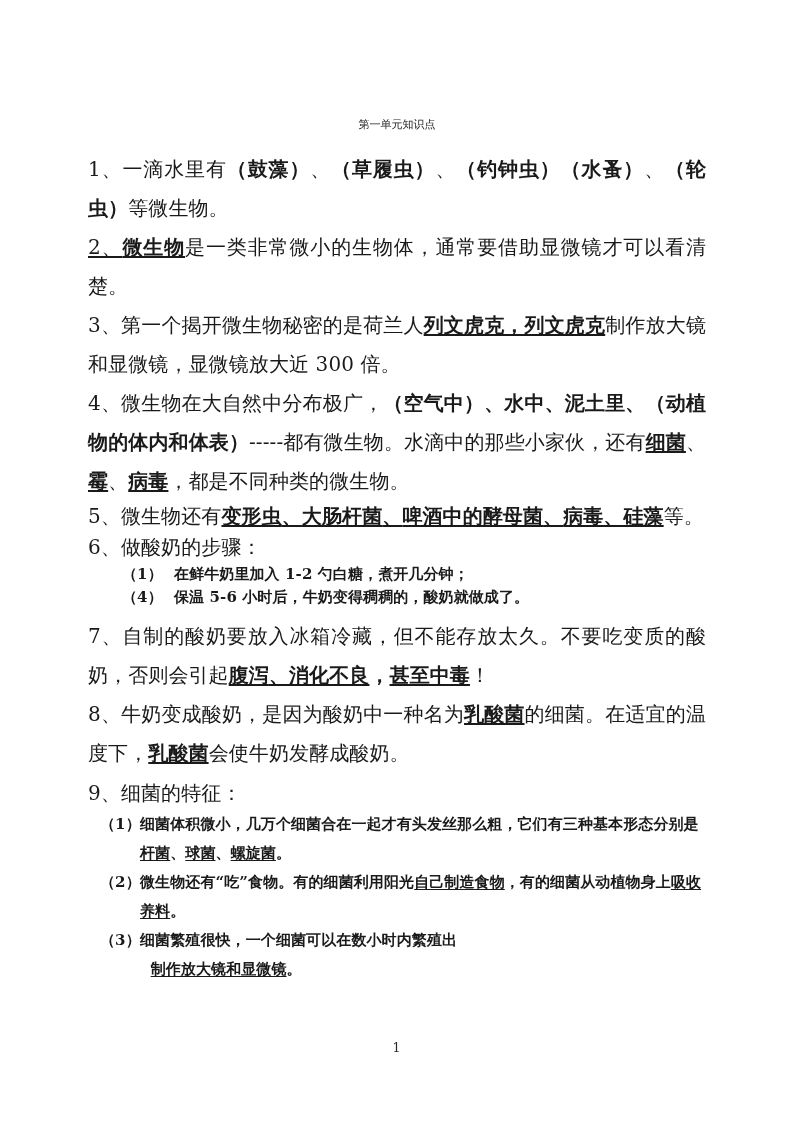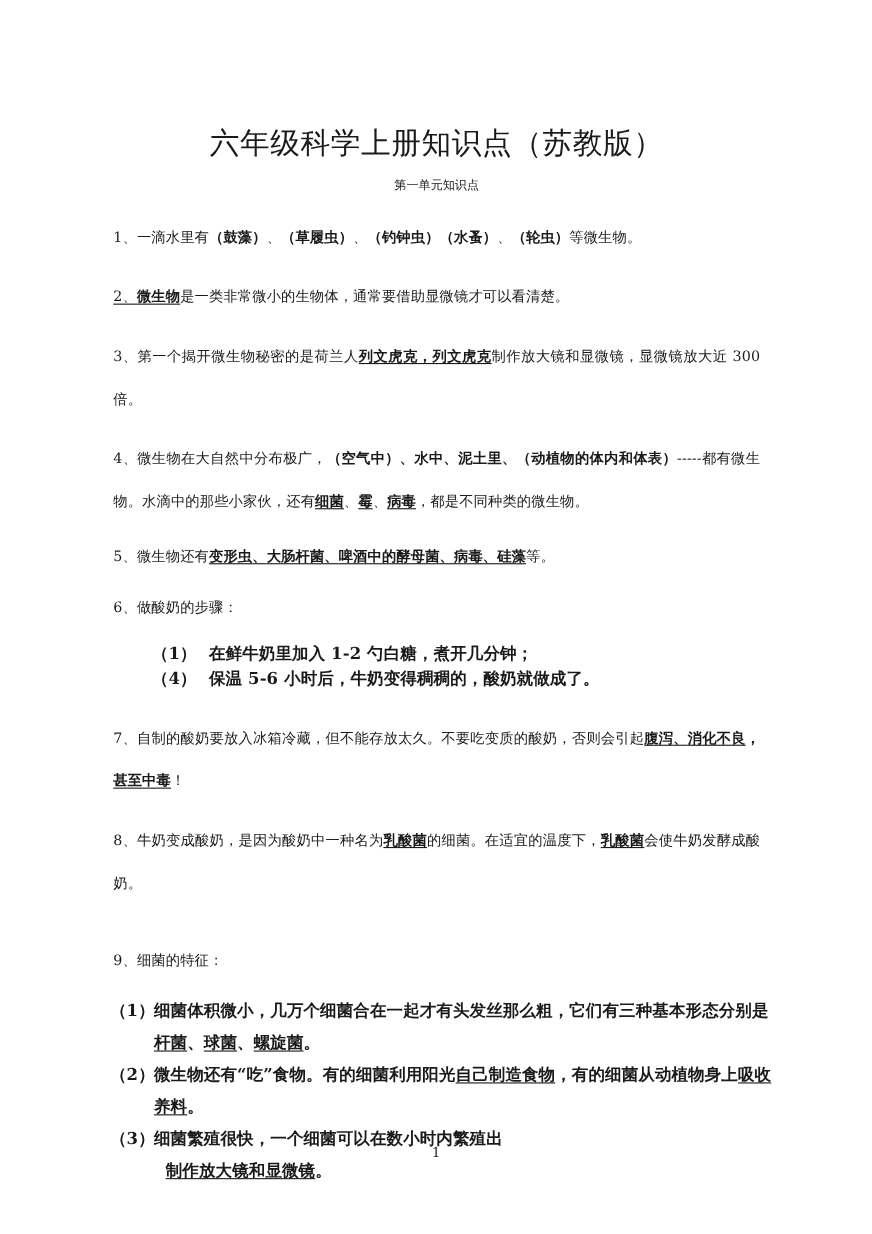--- a/index.html
+++ b/index.html
@@ -39,23 +39,23 @@
   .sub-title {
     font-size: 11px;
     line-height: 26px;
     text-align: center;
     font-weight: 400;
     margin: 0 0 12px 0;
   }
 
   
   .item {
-    font-size: 13px;
+    font-size: 20px;
     line-height: 39px;
-    margin: 15px;
+    margin: 0;
     text-align: justify;
     text-justify: inter-ideograph;
     letter-spacing: 0.1px;
   }
   .item.tight {
     line-height: 31px;
   }
   .item.t9 {
     line-height: 33px;
   }
@@ -65,21 +65,21 @@
     margin: 0;
     padding: 0;
     list-style: none;
   }
   .sublist li {
     font-size: 15px;
     line-height: 22.5px;
     font-weight: bold;
     padding-left: 52px;
     text-indent: -52px;
-    margin-left: 50px;
+    margin-left: 34px;
     letter-spacing: 0.1px;
   }
   .sublist.l9 li {
     padding-left: 40px;
     text-indent: -40px;
     margin-left: 12px;
     line-height: 29px;
   }
   .marker {
     display: inline-block;
@@ -111,21 +111,20 @@
     color: #2b2b2b;
   }
 </style>
 </head>
 <body>
 
 <div class="page">
 
   <div class="content">
 
-    <h1 class="doc-title">六年级科学上册知识点（苏教版）</h1>
     <div class="sub-title">第一单元知识点</div>
 
     <p class="item"><span>1、一滴水里有</span><b>（鼓藻）</b><span>、</span><b>（草履虫）</b><span>、</span><b>（钓钟虫）（水蚤）</b><span>、</span><b>（轮虫）</b><span>等微生物。</span></p>
 
     <p class="item"><u>2、</u><span class="bu">微生物</span><span>是一类非常微小的生物体，通常要借助显微镜才可以看清楚。</span></p>
 
     <p class="item"><span>3、第一个揭开微生物秘密的是荷兰人</span><span class="bu">列文虎克，列文虎克</span><span>制作放大镜和显微镜，显微镜放大近 300 倍。</span></p>
 
     <p class="item"><span>4、微生物在大自然中分布极广，</span><b>（空气中）、水中、泥土里、（动植物的体内和体表）</b><span>-----</span><span>都有微生物。水滴中的那些小家伙，还有</span><span class="bu">细菌</span><span>、</span><span class="bu">霉</span><span>、</span><span class="bu">病毒</span><span>，都是不同种类的微生物。</span></p>
 

